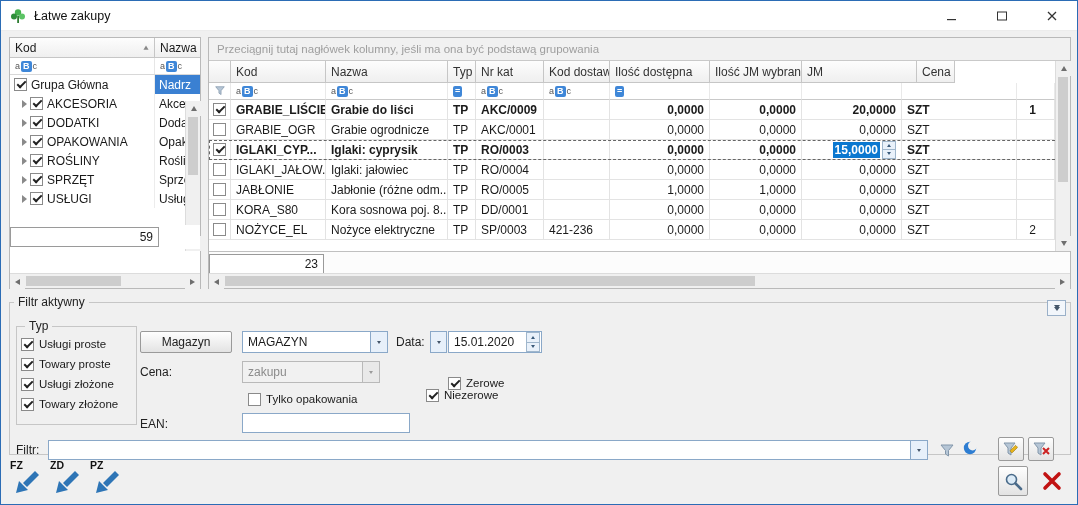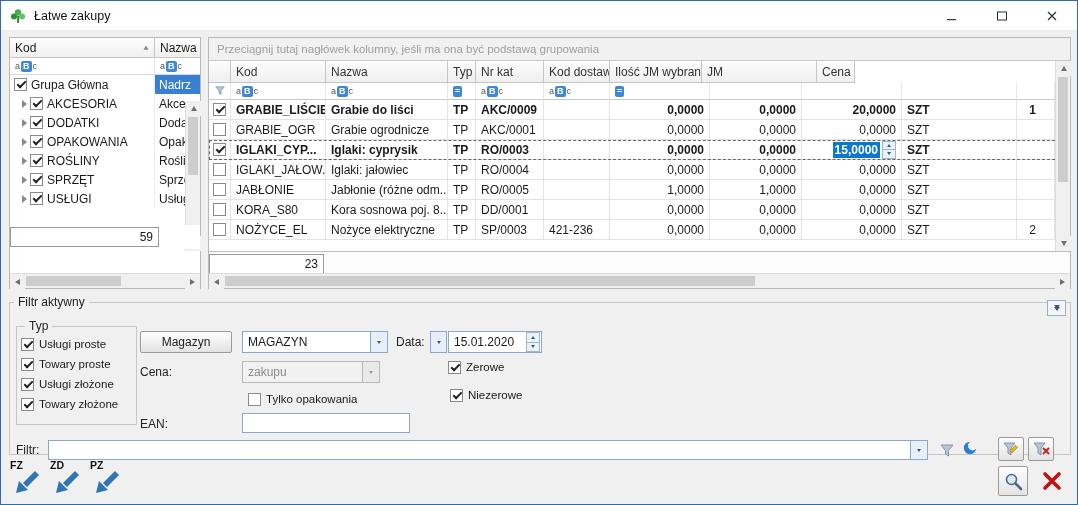--- a/index.html
+++ b/index.html
@@ -257,20 +257,23 @@
         </div>
         <div class="gcell hcell" style="width:28px">
           <span>Typ</span>
         </div>
         <div class="gcell hcell" style="width:68px">
           <span>Nr kat</span>
         </div>
         <div class="gcell hcell" style="width:66px">
           <span>Kod dostawcy</span>
         </div>
+        <div class="gcell hcell" style="width:100px">
+          <span>Ilość dostępna</span>
+        </div>
         <div class="gcell hcell" style="width:92px">
           <span>Ilość JM wybrana</span>
         </div>
         <div class="gcell hcell" style="width:115px">
           <span>JM</span>
         </div>
         <div class="gcell hcell" style="width:38px">
           <span>Cena</span>
         </div>
       </div>
@@ -522,25 +525,25 @@
       <span class="val">zakupu</span>
       <span class="dd">
           <span class="tri tri-down sm" style="border-top-color:#9a9a9a"></span>
         </span>
     </div>
 
     <label class="chk-line abs" style="left:238px;top:80px">
       <span class="cb"></span>
       <span>Tylko opakowania</span>
     </label>
-    <label class="chk-line abs" style="left:438px;top:48px">
+    <label class="chk-line abs" style="left:438px;top:64px">
       <span class="cb checked"></span>
       <span>Zerowe</span>
     </label>
-    <label class="chk-line abs" style="left:440px;top:76px">
+    <label class="chk-line abs" style="left:416px;top:76px">
       <span class="cb checked"></span>
       <span>Niezerowe</span>
     </label>
 
     <span class="lbl" style="left:130px;top:108px">EAN:</span>
     <div class="inputbox abs" style="left:232px;top:104px;width:168px;height:20px">
       <span class="val"></span>
     </div>
 
     <span class="lbl" style="left:6px;top:134px">Filtr:</span>

